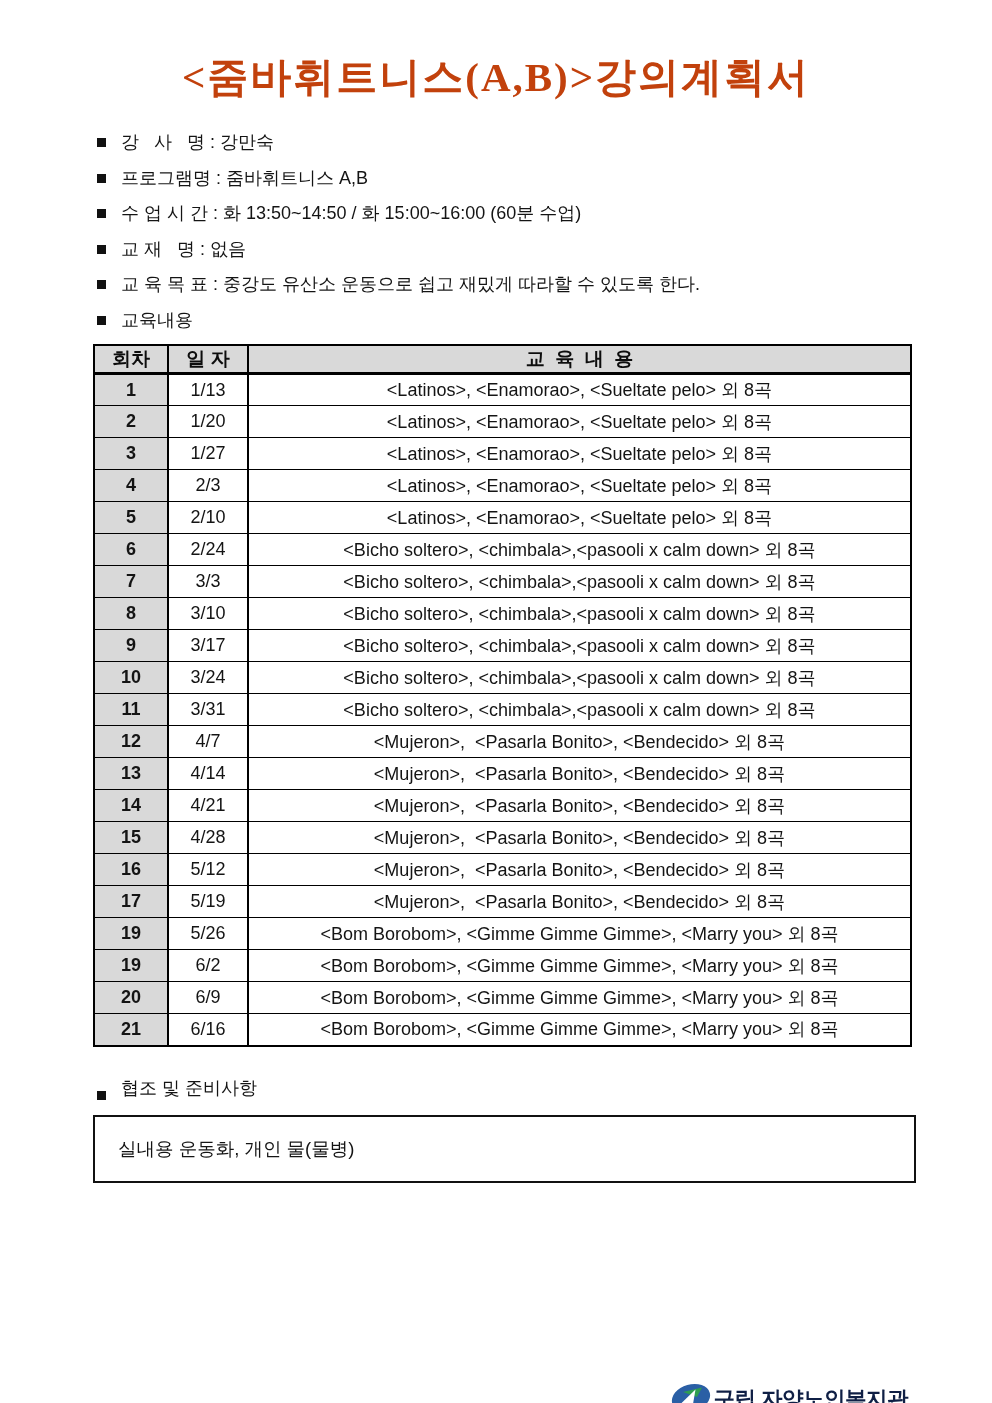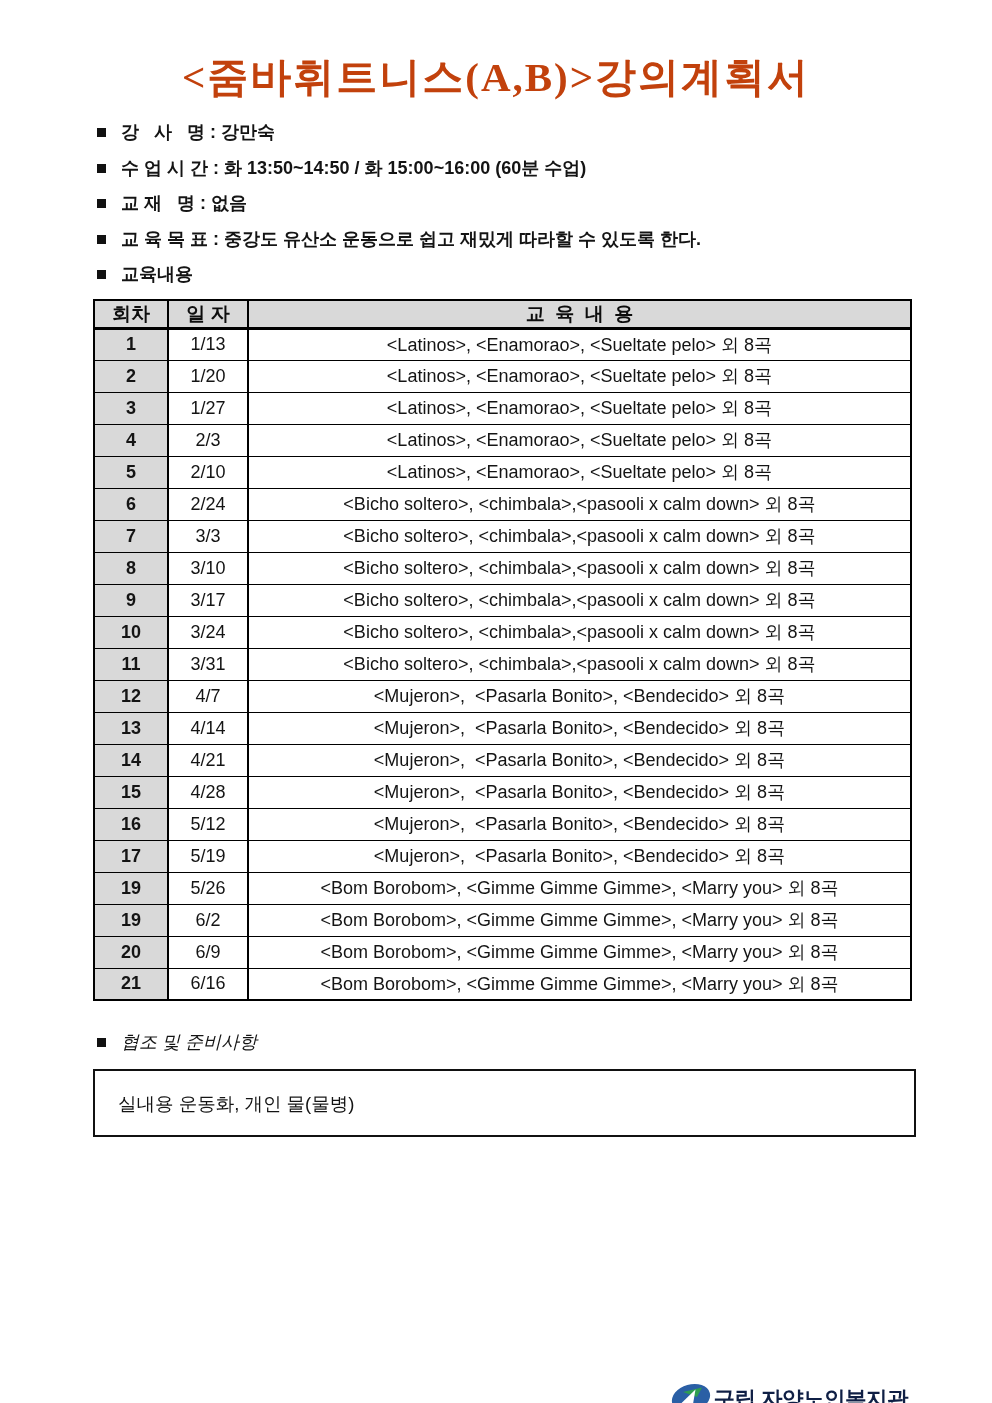--- a/index.html
+++ b/index.html
@@ -19,21 +19,21 @@
     text-align:center;
     font-family:"Liberation Serif","DejaVu Serif",serif;
     font-size:41px;
     font-weight:700;
     letter-spacing:2px;
     color:#c2410c;
     white-space:pre;
   }
 
   
-  .info-list { margin:16px 0 0 97px;font-weight:bold; }
+  .info-list { margin:26px 0 0 97px; }
   .info-item { display:flex; align-items:flex-start; margin-bottom:12.5px; }
   .bullet-square {
     width:9px; height:9px; background:#111111; flex:0 0 9px;
     margin:7px 15px 0 0;
   }
   .info-text { font-size:18px; line-height:23px; white-space:pre; color:#141414; }
 
   
   .table-wrap { margin:8px 0 0 93px; }
   table.schedule {
@@ -64,21 +64,21 @@
     height:32px;
     font-size:18px;
     text-align:center;
     vertical-align:middle;
     white-space:pre;
     color:#141414;
   }
   table.schedule td.c-no { background:#d9d9d9; font-weight:700; }
 
   
-  .prep-heading { margin:30px 0 0 97px; display:flex; align-items:flex-start;font-style:italic; }
+  .prep-heading { margin:30px 0 0 97px; display:flex; align-items:flex-end; }
   .prep-box {
     margin:15px 0 0 93px;
     width:823px;
     height:68px;
     border:2px solid #111111;
     display:flex;
     align-items:center;
     padding-left:23px;
     font-size:18.5px;
     white-space:pre;
@@ -106,20 +106,24 @@
 <body>
 
 <div class="page">
 
   <div class="doc-title">&lt;줌바휘트니스(A,B)&gt;강의계획서</div>
 
   <div class="info-list">
     <div class="info-item">
       <span class="bullet-square"></span>
       <span class="info-text">강   사   명 : 강만숙</span>
+    </div>
+    <div class="info-item">
+      <span class="bullet-square"></span>
+      <span class="info-text">프로그램명 : 줌바휘트니스 A,B</span>
     </div>
     <div class="info-item">
       <span class="bullet-square"></span>
       <span class="info-text">수 업 시 간 : 화 13:50~14:50 / 화 15:00~16:00 (60분 수업)</span>
     </div>
     <div class="info-item">
       <span class="bullet-square"></span>
       <span class="info-text">교 재   명 : 없음</span>
     </div>
     <div class="info-item">

